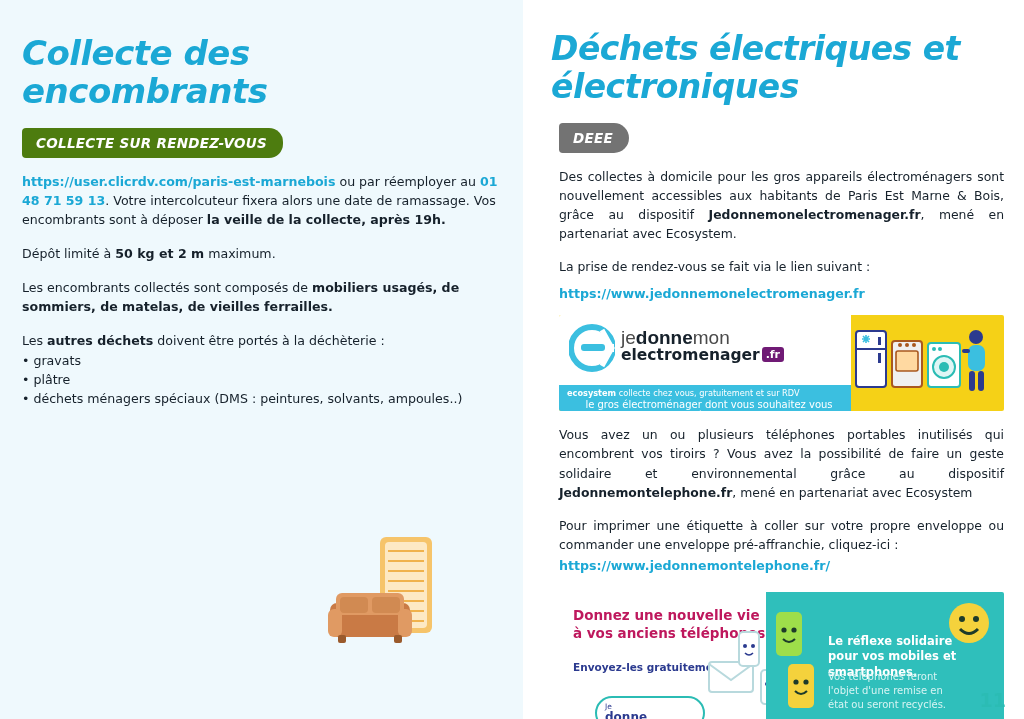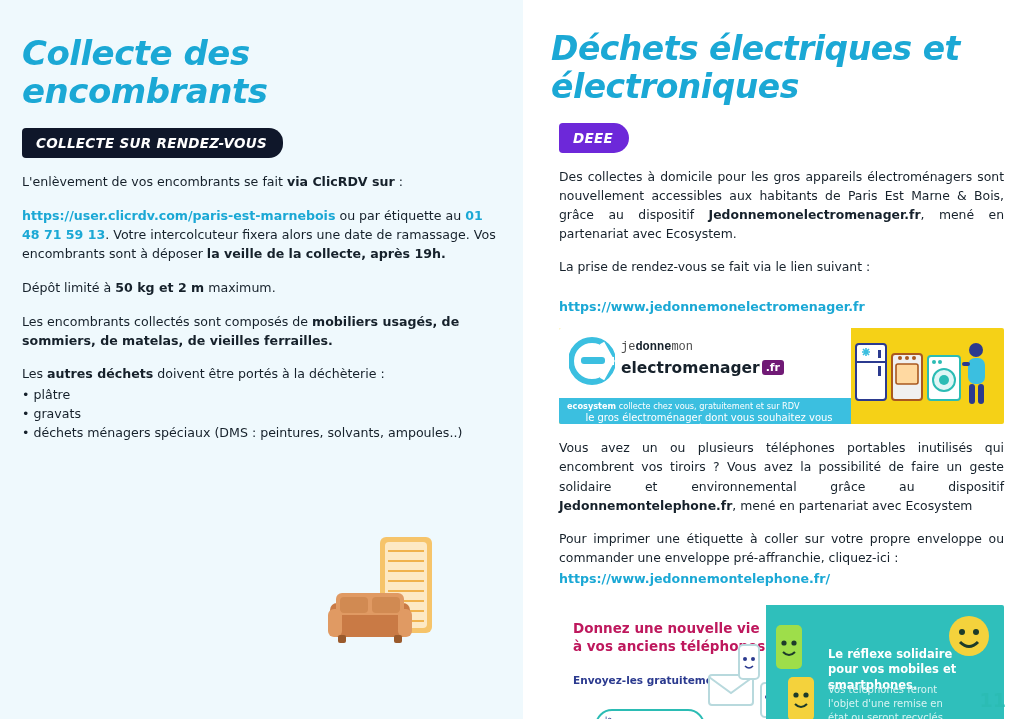--- a/index.html
+++ b/index.html
@@ -34,22 +34,22 @@
   .tag {
     display:inline-block;
     color:#ffffff;
     font-style:italic;
     font-weight:bold;
     font-size:13.5px;
     letter-spacing:0.3px;
     padding:7px 16px 7px 14px;
     border-radius:4px 14px 14px 4px;
   }
-  .tag.magenta { background:#0f172a; }
-  .tag.teal { background:#6d28d9; border-radius:4px 16px 16px 4px; }
+  .tag.magenta { background:#4d7c0f; }
+  .tag.teal { background:#737373; border-radius:4px 16px 16px 4px; }
 
   .body-txt {
     color:#16212b;
     font-size:12.6px;
     line-height:1.5;
     margin:16px 0 0 0;
   }
   .body-txt.bold { font-weight:bold; }
   .p { margin-top:15px; }
   .blue { color:#1ba8d5; font-weight:bold; }
@@ -101,22 +101,22 @@
   }
   .b1-white {
     position:absolute; left:0; top:0; width:292px; height:70px;
     background:#ffffff;
   }
   .b1-logo-e {
     position:absolute; left:10px; top:9px; width:46px; height:48px;
   }
   .b1-txt1 {
     position:absolute; left:62px; top:12px;
-    font-weight:bold; font-size:12px; color:#16212b;
-    font-family:Liberation Mono, monospace;
+    font-weight:bold; font-size:19px; color:#16212b;
+    font-family:Liberation Sans, sans-serif;
   }
   .b1-txt1 .lite { font-weight:normal; color:#4a4a4a; }
   .b1-txt2 {
     position:absolute; left:62px; top:31px;
     font-weight:bold; font-size:15.5px; color:#16212b;
   }
   .b1-fr {
     display:inline-block; background:#701a75; color:#fff;
     font-size:11px; font-weight:bold; padding:1px 4px; border-radius:3px;
     vertical-align:2px; margin-left:2px;
@@ -177,43 +177,40 @@
 
 <div class="page">
 
   <section class="left-page">
     <div class="left-inner">
       <h1 class="title">Collecte des encombrants</h1>
 
       <div class="tag magenta">COLLECTE SUR RENDEZ-VOUS</div>
 
 
+
       <p class="body-txt p">
-        <span>L'enlèvement de vos encombrants se fait </span><span class="b">via ClicRDV sur</span><span> :</span>
-      </p>
-
-      <p class="body-txt p">
-        <a class="blue" href="#" style="text-decoration:none;">https://user.clicrdv.com/paris-est-marnebois</a><span> ou par étiquette au </span><span class="blue">01 48 71 59 13</span><span>. Votre intercolcuteur fixera alors une date de ramassage. Vos encombrants sont à déposer </span><span class="b">la veille de la collecte, après 19h.</span>
+        <a class="blue" href="#" style="text-decoration:none;">https://user.clicrdv.com/paris-est-marnebois</a><span> ou par réemployer au </span><span class="blue">01 48 71 59 13</span><span>. Votre intercolcuteur fixera alors une date de ramassage. Vos encombrants sont à déposer </span><span class="b">la veille de la collecte, après 19h.</span>
       </p>
 
       <p class="body-txt p">
         <span>Dépôt limité à </span><span class="b">50 kg et 2 m</span><span> maximum.</span>
       </p>
 
       <p class="body-txt p">
         <span>Les encombrants collectés sont composés de </span><span class="b">mobiliers usagés, de sommiers, de matelas, de vieilles ferrailles.</span>
       </p>
 
       <p class="body-txt p">
         <span>Les </span><span class="b">autres déchets</span><span> doivent être portés à la déchèterie :</span>
       </p>
 
       <ul class="list">
+        <li>• gravats</li>
         <li>• plâtre</li>
-        <li>• gravats</li>
         <li>• déchets ménagers spéciaux (DMS : peintures, solvants, ampoules..)</li>
       </ul>
     </div>
 
     <div class="illus-left">
       <svg viewBox="0 0 150 140" width="150" height="140">
 
         <rect x="58" y="6" width="52" height="96" rx="6" fill="#f6c46a"></rect>
         <rect x="63" y="11" width="42" height="86" rx="4" fill="#fde9c4"></rect>
         <g stroke="#f0b24c" stroke-width="2">
@@ -243,21 +240,21 @@
     <h1 class="title2">Déchets électriques et électroniques</h1>
 
     <div class="rp-body">
       <div class="tag teal">DEEE</div>
 
       <p class="justify">
         <span>Des collectes à domicile pour les gros appareils électroménagers sont nouvellement accessibles aux habitants de Paris Est Marne &amp; Bois, grâce au dispositif </span><span class="b">Jedonnemonelectromenager.fr</span><span>, mené en partenariat avec Ecosystem.</span>
       </p>
 
       <p>La prise de rendez-vous se fait via le lien suivant :</p>
-      <p style="margin-top:20px;">
+      <p style="margin-top:7px;">
         <a class="blue" href="#" style="text-decoration:none;font-size:12.6px;">https://www.jedonnemonelectromenager.fr</a>
       </p>
 
       
       <div class="banner1">
         <div class="b1-white"></div>
         <svg class="b1-logo-e" viewBox="0 0 46 48">
           <circle cx="23" cy="24" r="21" fill="none" stroke="#3bbfe0" stroke-width="6"></circle>
           <rect x="19" y="20" width="26" height="8" fill="#ffffff"></rect>
           <rect x="12" y="20" width="24" height="7" rx="3" fill="#3bbfe0"></rect>

